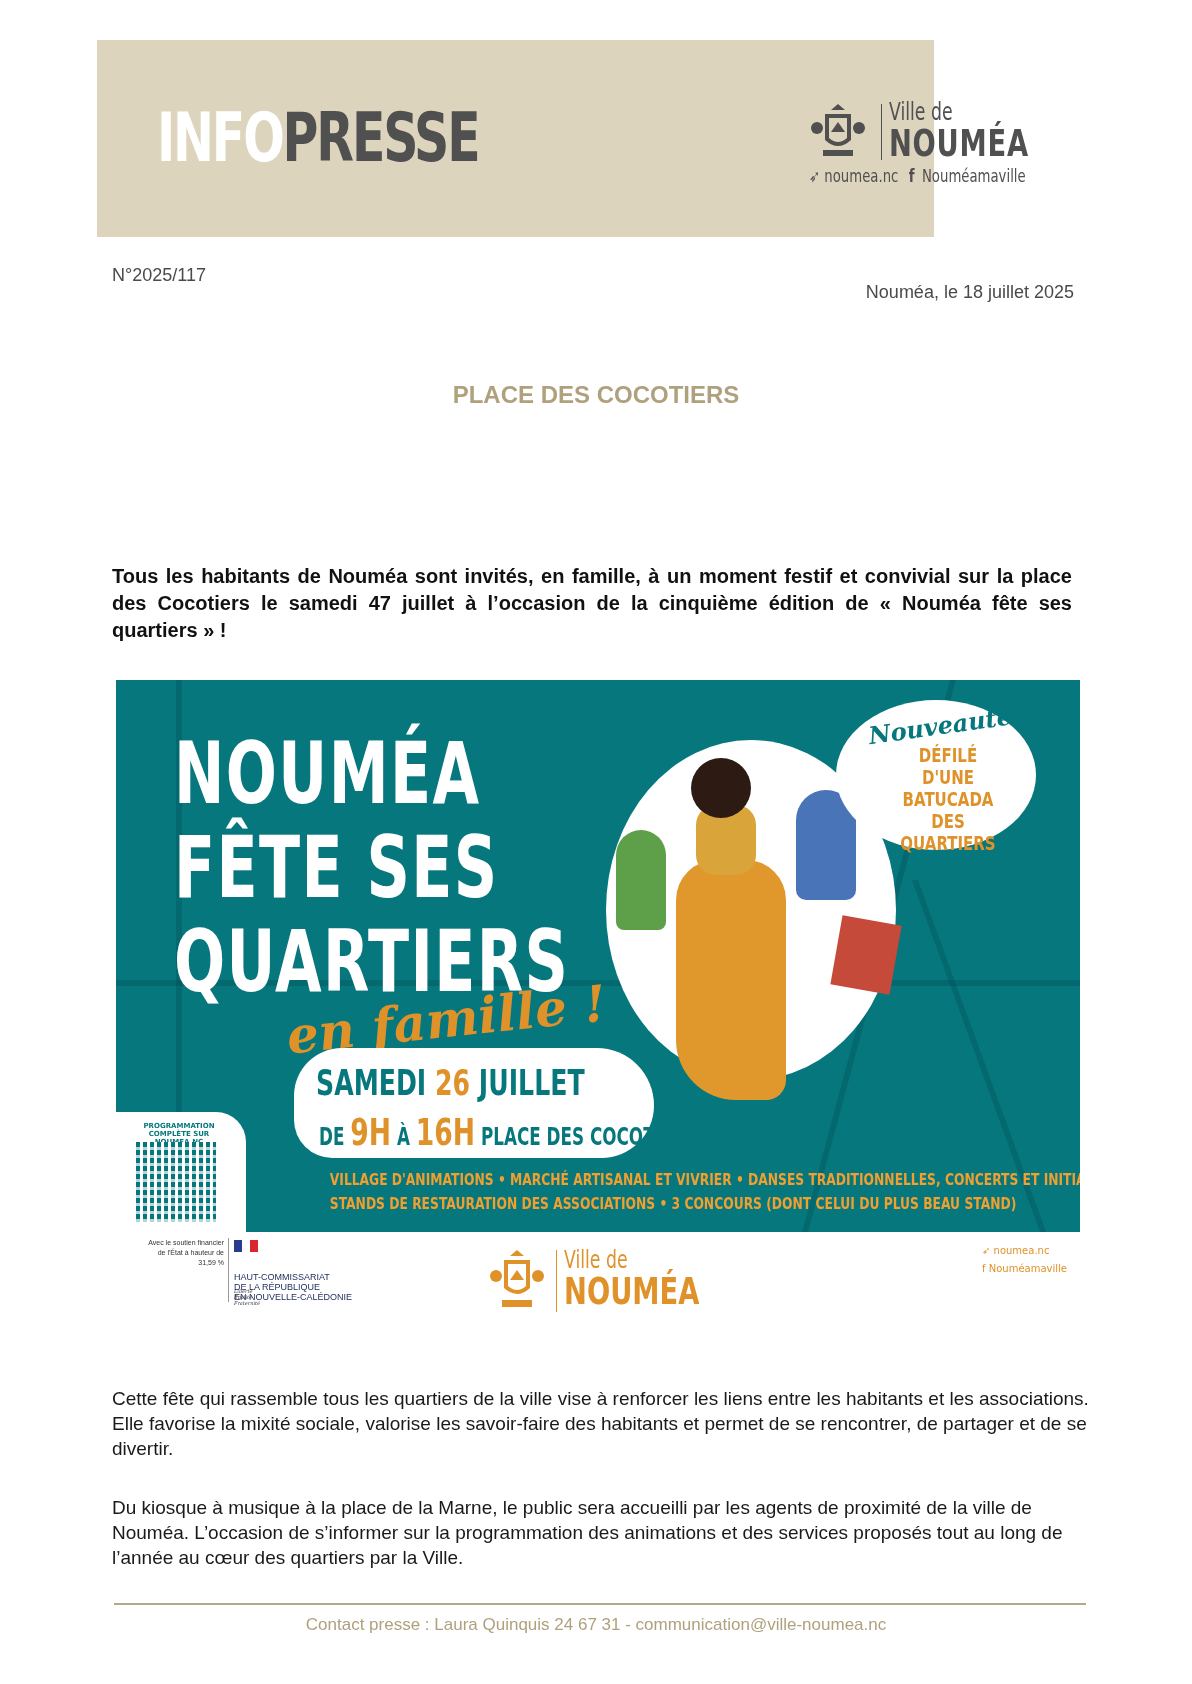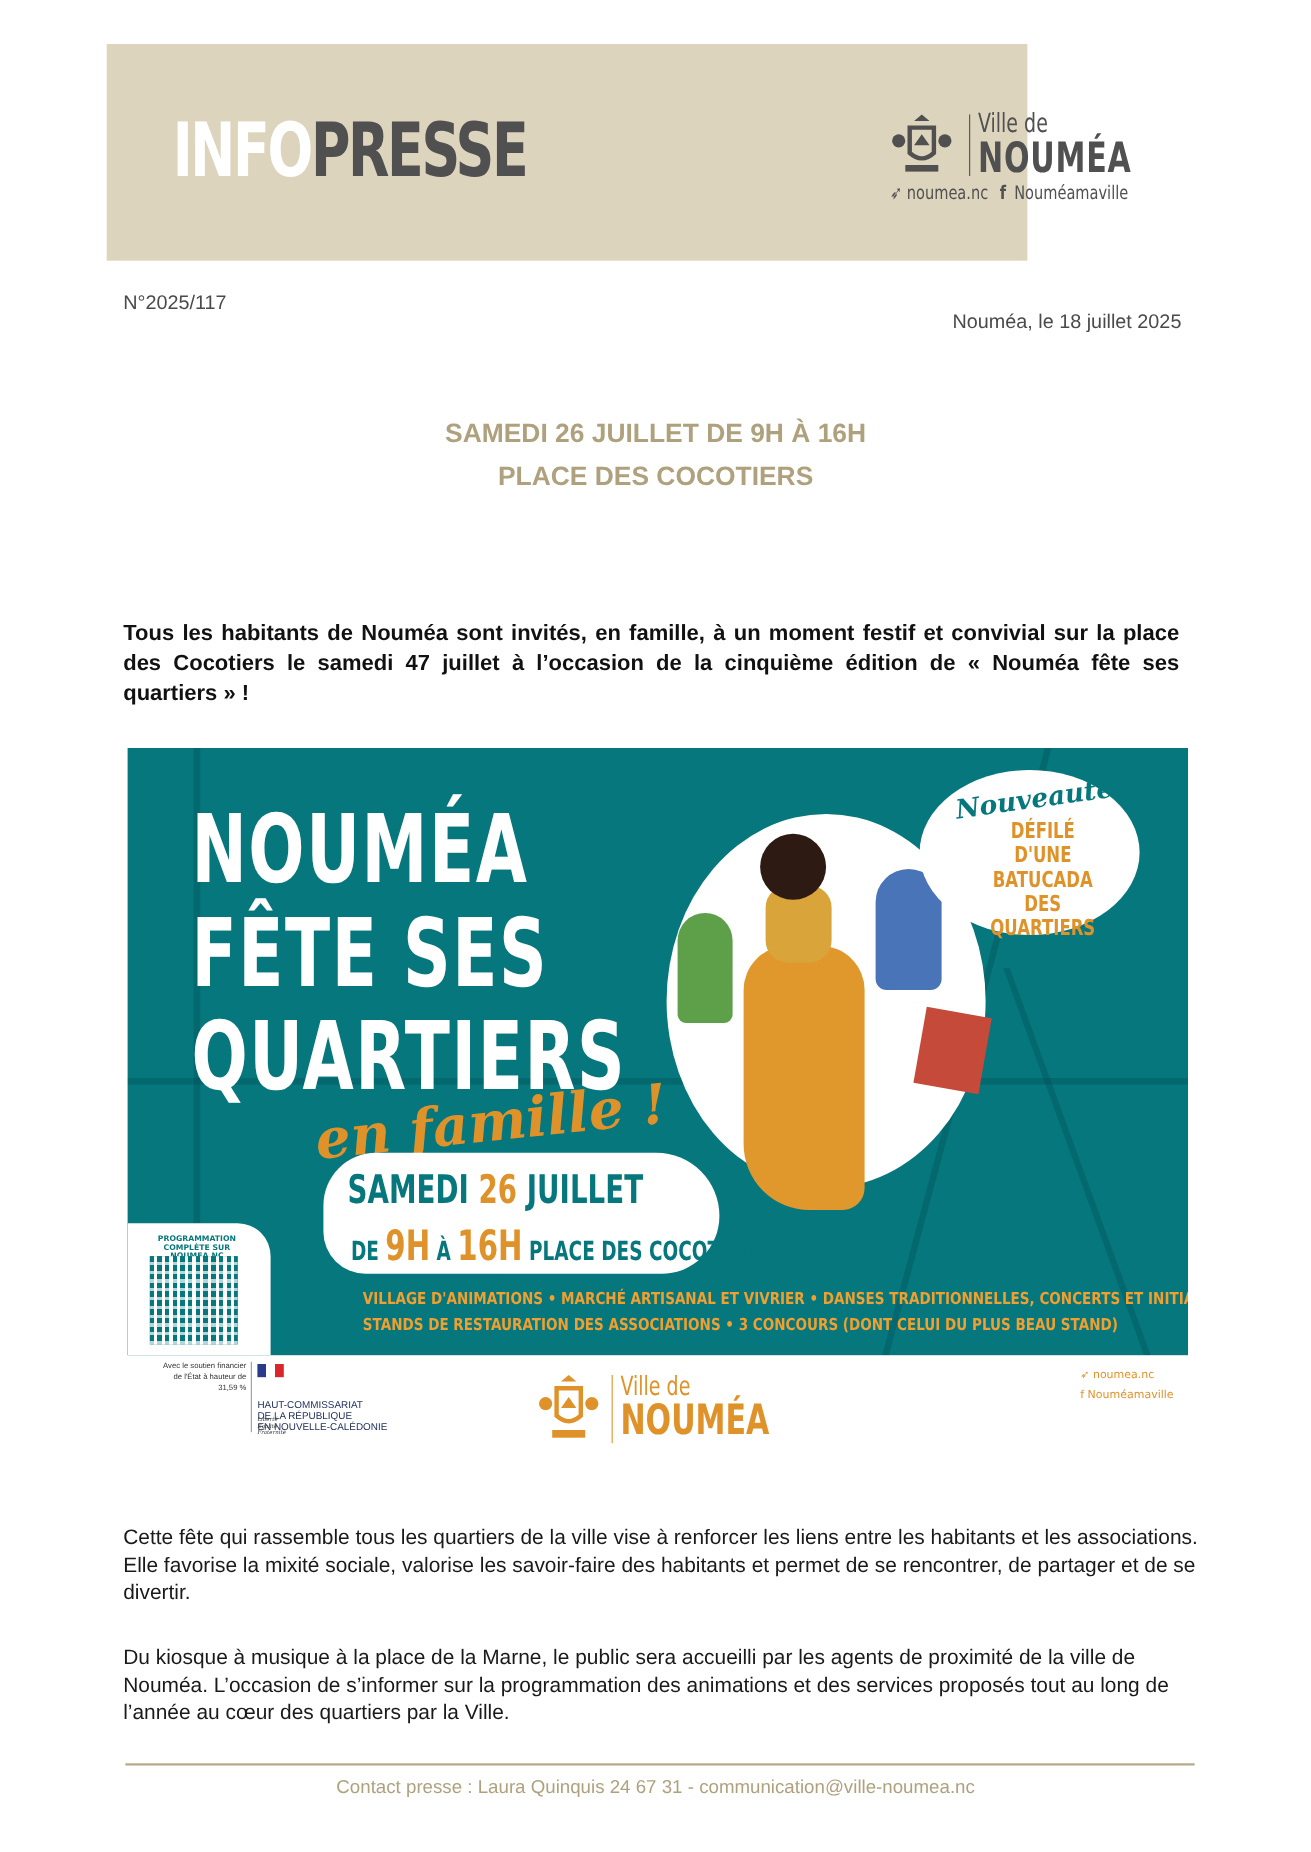--- a/index.html
+++ b/index.html
@@ -98,21 +98,20 @@
       <span class="fb">f</span>
       <span>Nouméamaville</span>
     </div>
   </div>
 </div>
 
 <div class="ref">N°2025/117</div>
 <div class="date">Nouméa, le 18 juillet 2025</div>
 
 <div class="title">
-  <div>SAMEDI 26 JUILLET DE 9H À 16H</div>
   <div>PLACE DES COCOTIERS</div>
 </div>
 
 <p class="lead">Tous les habitants de Nouméa sont invités, en famille, à un moment festif et convivial sur la place des Cocotiers le samedi 47 juillet à l’occasion de la cinquième édition de « Nouméa fête ses quartiers » !</p>
 
 <div class="poster">
   <div class="grid-line" style="left:60px;top:0;width:6px;height:552px;"></div>
   <div class="grid-line" style="left:0;top:300px;width:964px;height:6px;"></div>
   <div class="grid-line" style="left:760px;top:0;width:6px;height:552px;transform:skewX(-15deg);"></div>
   <div class="grid-line" style="left:860px;top:200px;width:6px;height:352px;transform:skewX(20deg);"></div>

